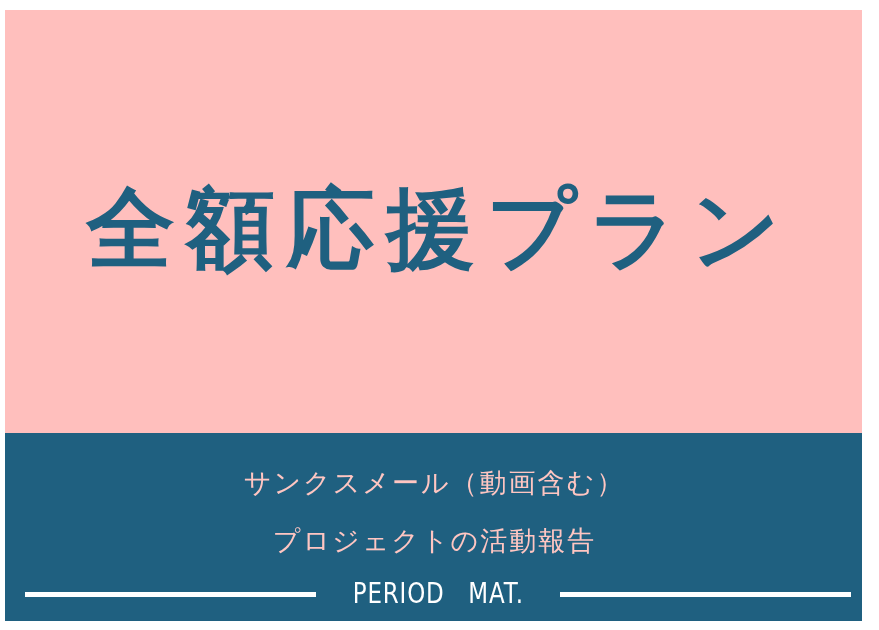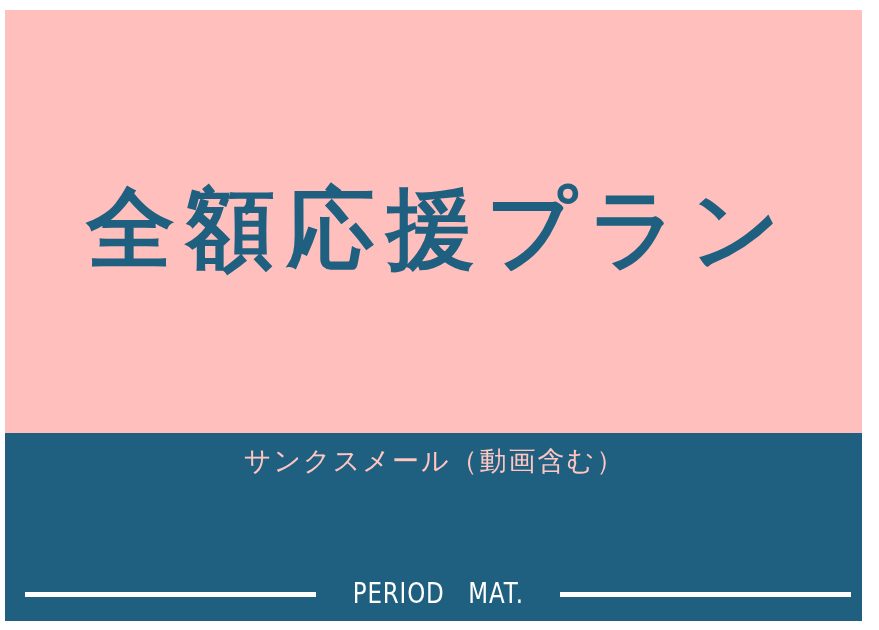--- a/index.html
+++ b/index.html
@@ -60,21 +60,22 @@
     text-align: center;
   }
 
   .benefit-line {
     color: #ffc6c2;
     font-size: 27px;
     line-height: 38px;
     letter-spacing: 2px;
     text-indent: 2px;
     white-space: nowrap;
-    font-family: Liberation Mono, monospace;
+    font-family: Liberation Sans, sans-serif;
+    margin-top: 20px;
   }
 
   
   .footer {
     position: absolute;
     left: 20px;
     right: 11px;
     top: 144px;
     height: 34px;
     display: flex;
@@ -107,20 +108,21 @@
 <div id="card">
 
   <div class="hero">
     <div class="hero-title">全額応援プラン</div>
   </div>
 
   <div class="panel">
 
     <div class="benefits">
       <div class="benefit-line">サンクスメール（動画含む）</div>
+      <div class="benefit-line">プロジェクトの活動報告</div>
     </div>
 
     <div class="footer">
       <div class="rule"></div>
       <div class="brand">PERIOD　MAT.</div>
       <div class="rule"></div>
     </div>
 
   </div>
 

